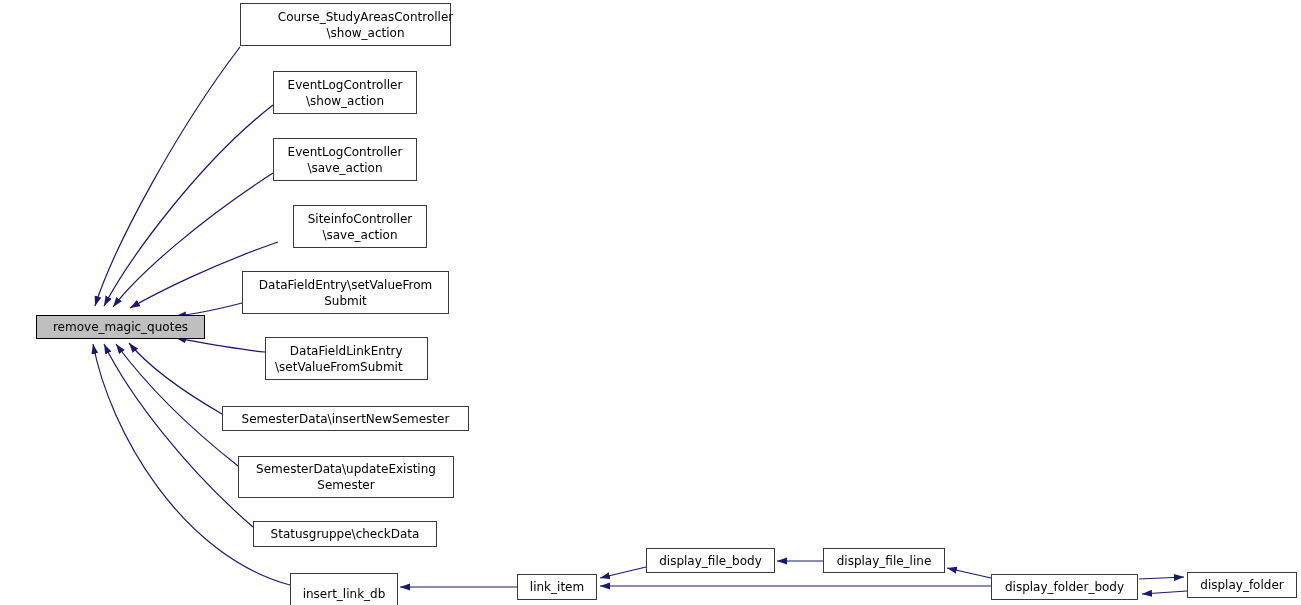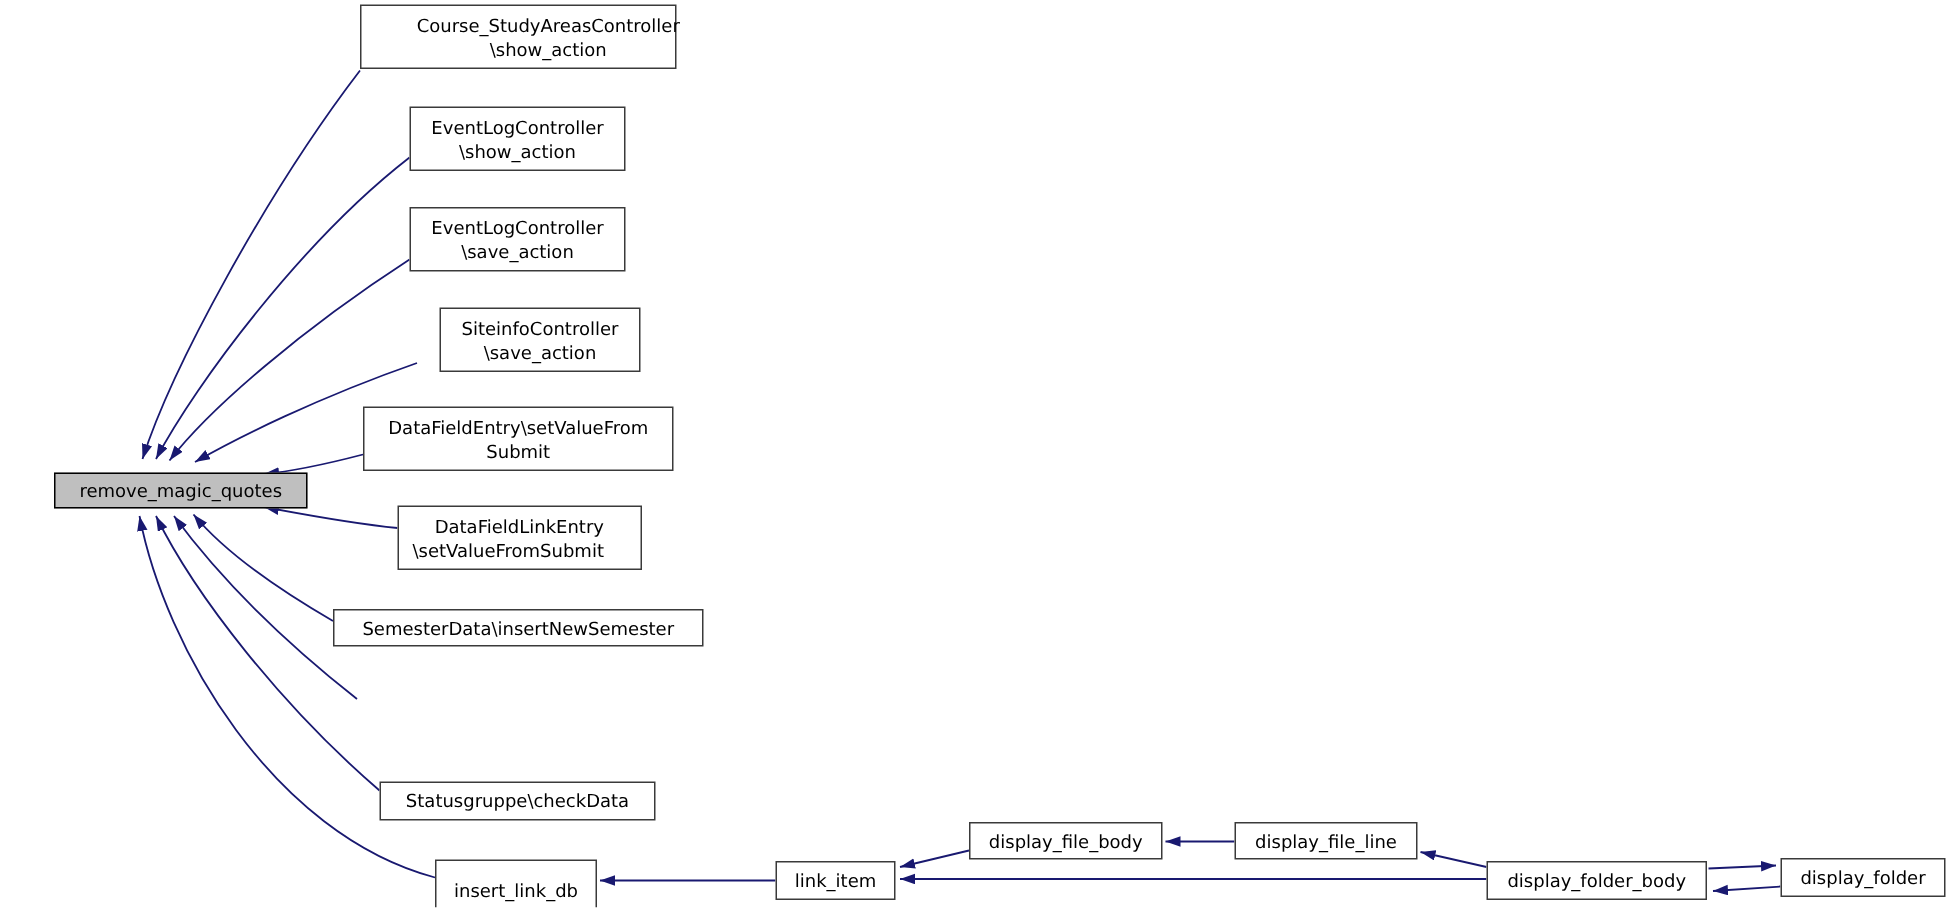--- a/index.html
+++ b/index.html
@@ -64,20 +64,22 @@
   <div class="node" style="left:242px;top:271px;width:207px;height:43px;">DataFieldEntry\setValueFrom
 Submit</div>
 
   <div class="node focus" style="left:4px;top:315px;width:169px;height:24px;margin-left:32px;">remove_magic_quotes</div>
 
   <div class="node left" style="left:265px;top:337px;width:163px;height:43px;">DataFieldLinkEntry
 \setValueFromSubmit</div>
 
   <div class="node" style="left:222px;top:406px;width:247px;height:25px;">SemesterData\insertNewSemester</div>
 
+  <div class="node" style="left:238px;top:456px;width:216px;height:42px;">SemesterData\updateExisting
+Semester</div>
 
   <div class="node" style="left:253px;top:521px;width:184px;height:26px;">Statusgruppe\checkData</div>
 
   <div class="node" style="left:290px;top:573px;width:108px;height:41px;">insert_link_db</div>
 
   <div class="node" style="left:517px;top:574px;width:80px;height:26px;">link_item</div>
 
   <div class="node" style="left:646px;top:548px;width:129px;height:25px;text-align:center;">display_file_body</div>
 
   <div class="node" style="left:823px;top:548px;width:122px;height:25px;">display_file_line</div>

